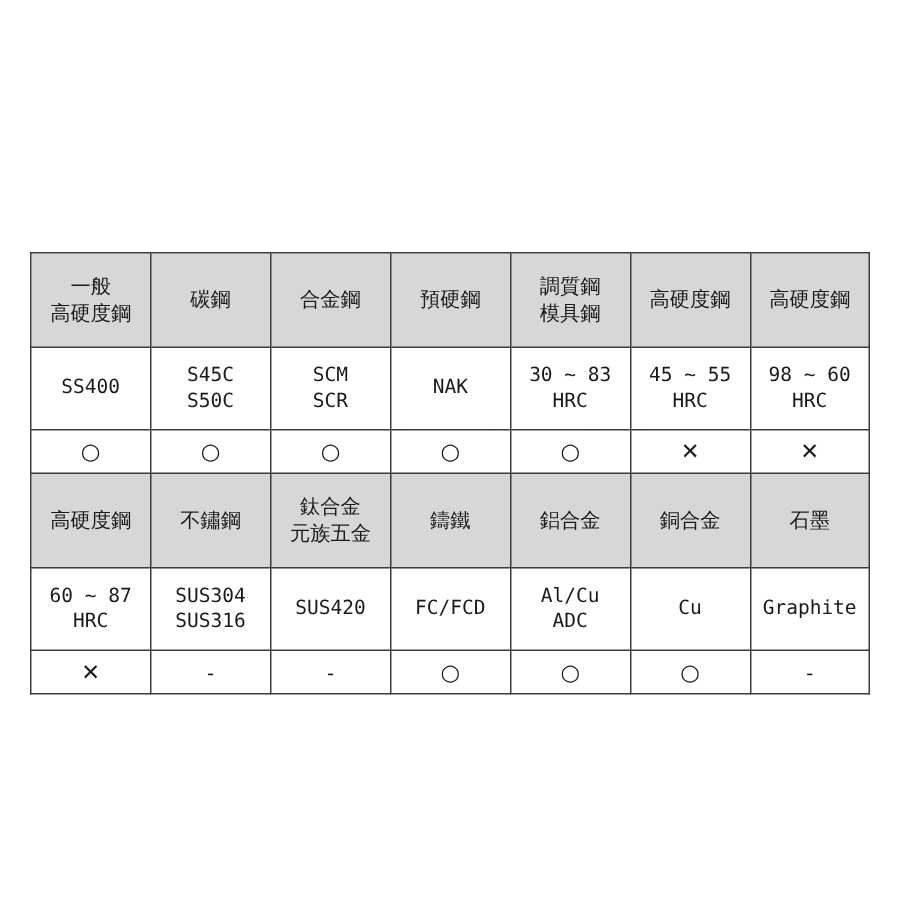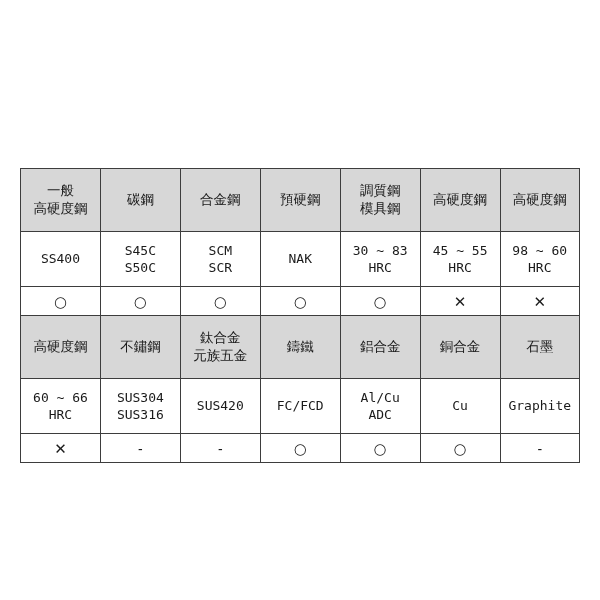--- a/index.html
+++ b/index.html
@@ -219,21 +219,21 @@
           </td>
           <td>
             <span class="cell-line">銅合金</span>
           </td>
           <td>
             <span class="cell-line">石墨</span>
           </td>
         </tr>
         <tr class="row-value">
           <td>
-            <span class="cell-line mono">60 ~ 66</span>
+            <span class="cell-line mono">60 ~ 87</span>
             <span class="cell-line mono">HRC</span>
           </td>
           <td>
             <span class="cell-line mono">SUS304</span>
             <span class="cell-line mono">SUS316</span>
           </td>
           <td>
             <span class="cell-line mono">SUS420</span>
           </td>
           <td>

